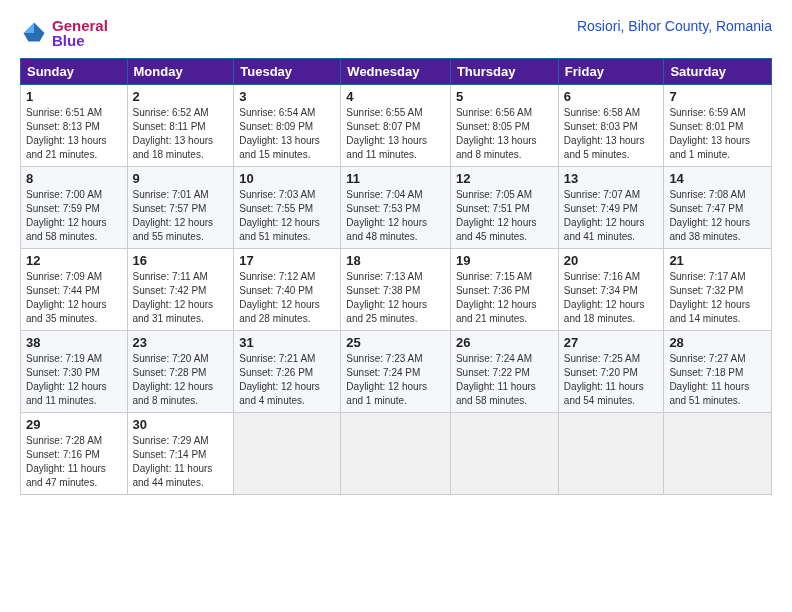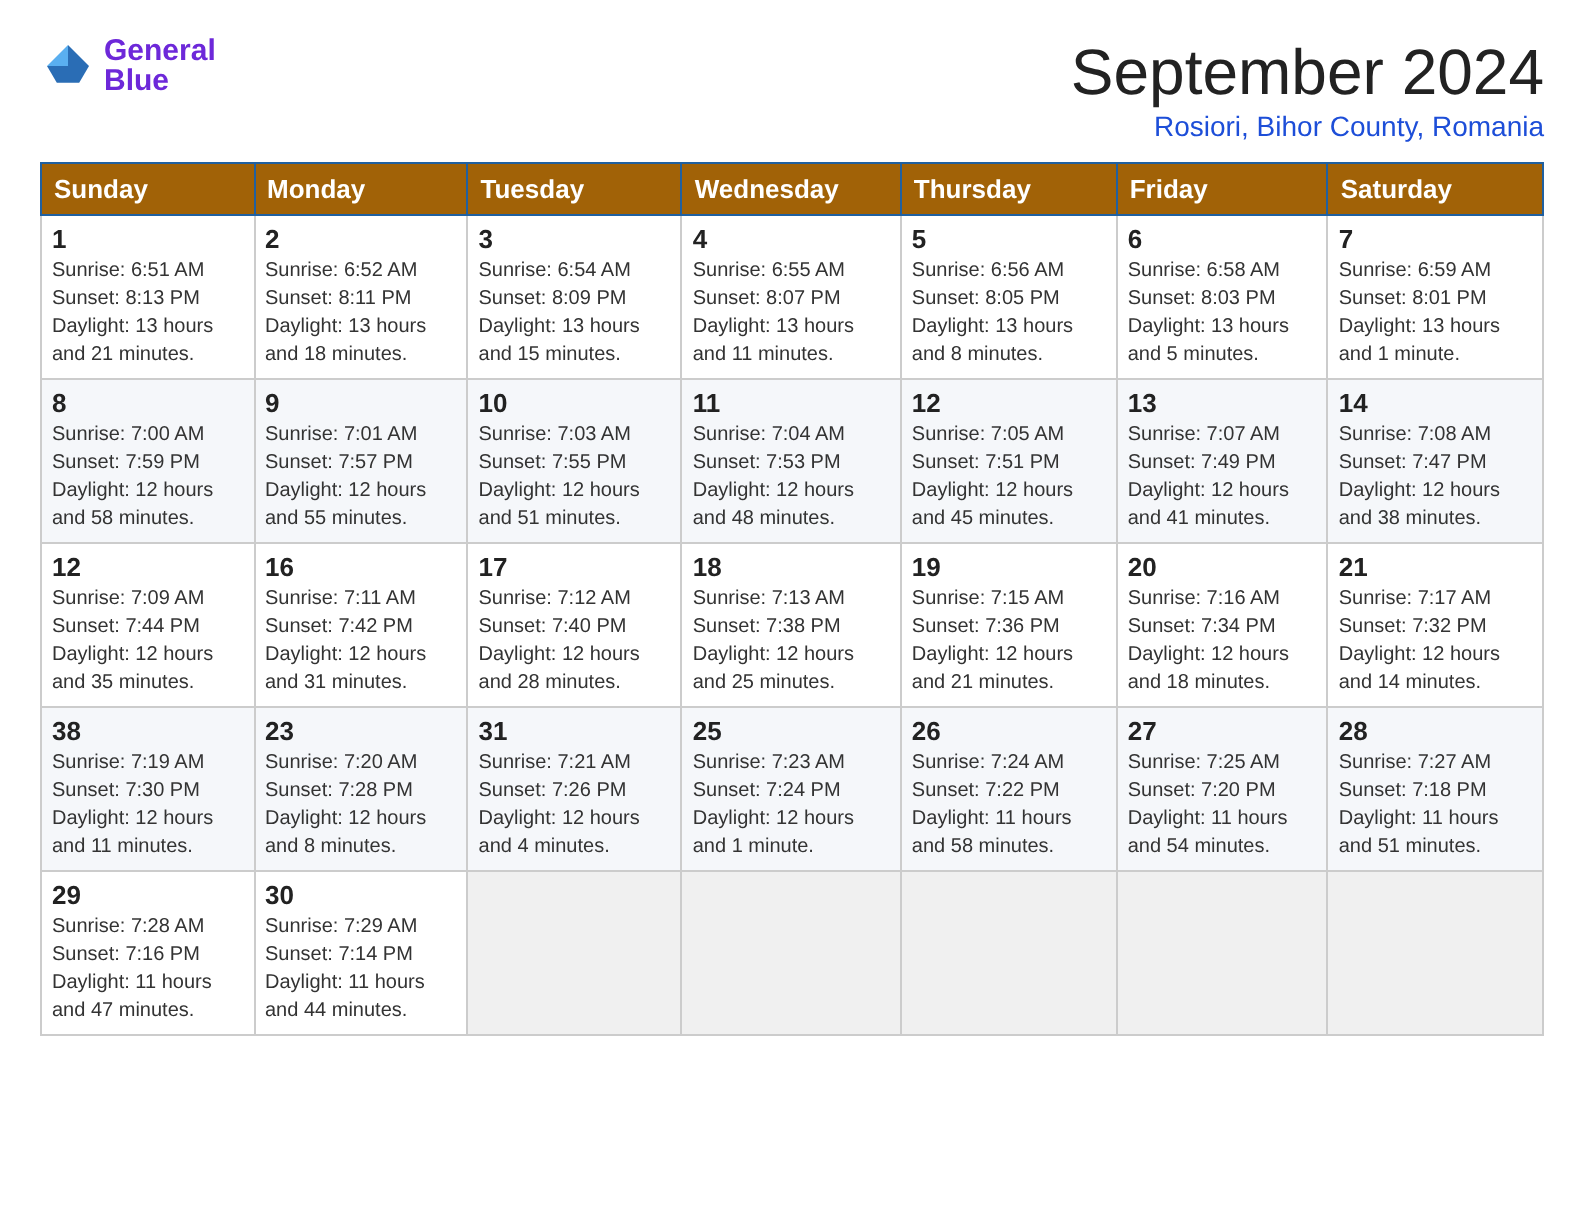--- a/index.html
+++ b/index.html
@@ -28,21 +28,21 @@
       gap: 4px;
     }
     .logo-text {
       display: flex;
       flex-direction: column;
       line-height: 1;
     }
     .logo-general {
       font-size: 15px;
       font-weight: bold;
-      color: #6d28d9;
+      color: #be185d;
     }
     .logo-blue {
       font-size: 15px;
       font-weight: bold;
       color: #6d28d9;
     }
     .logo-icon {
       width: 28px;
       height: 28px;
     }
@@ -57,21 +57,21 @@
     .location-subtitle {
       font-size: 14px;
       color: #1d4ed8;
     }
     .calendar {
       width: 100%;
       border-collapse: collapse;
       border: 1px solid #ccc;
     }
     .calendar th {
-      background: #a16207;
+      background: #4c1d95;
       color: #fff;
       font-size: 13px;
       font-weight: bold;
       padding: 5px 6px;
       text-align: left;
       border: 1px solid #2060a0;
       margin-left: 44px;
     }
     .calendar td {
       border: 1px solid #ccc;
@@ -112,21 +112,20 @@
         <polygon points="20,5 35,20 20,20" fill="#2a6db5"></polygon>
         <polygon points="20,5 5,20 20,20" fill="#5aaff0"></polygon>
         <polygon points="5,20 35,20 28,32 12,32" fill="#2a6db5"></polygon>
       </svg>
       <div class="logo-text">
         <span class="logo-general">General</span>
         <span class="logo-blue">Blue</span>
       </div>
     </div>
     <div class="title-area">
-      <div class="month-title">September 2024</div>
       <div class="location-subtitle">Rosiori, Bihor County, Romania</div>
     </div>
   </div>
 
   <table class="calendar">
     <thead>
       <tr>
         <th>Sunday</th>
         <th>Monday</th>
         <th>Tuesday</th>

